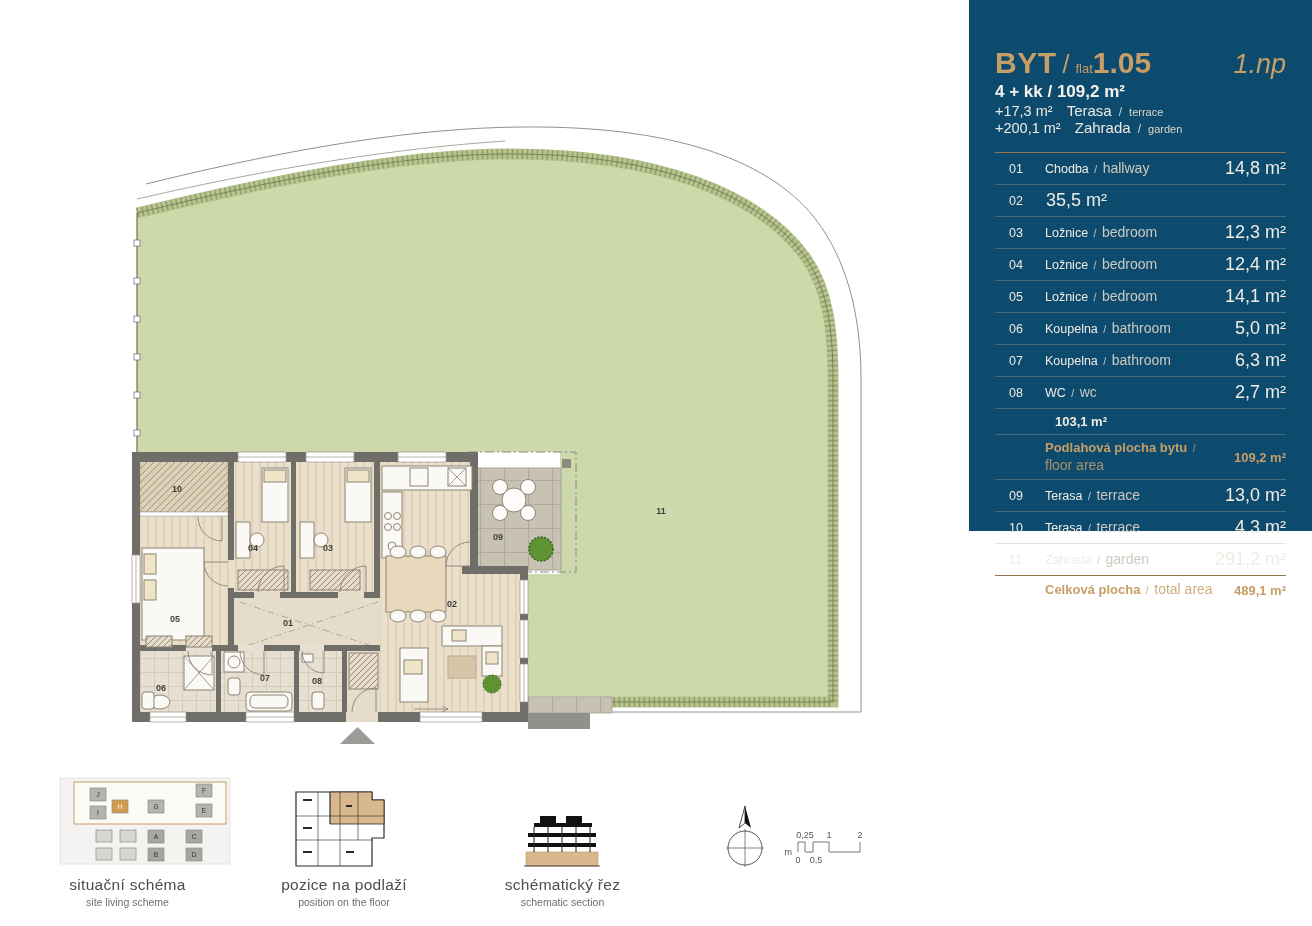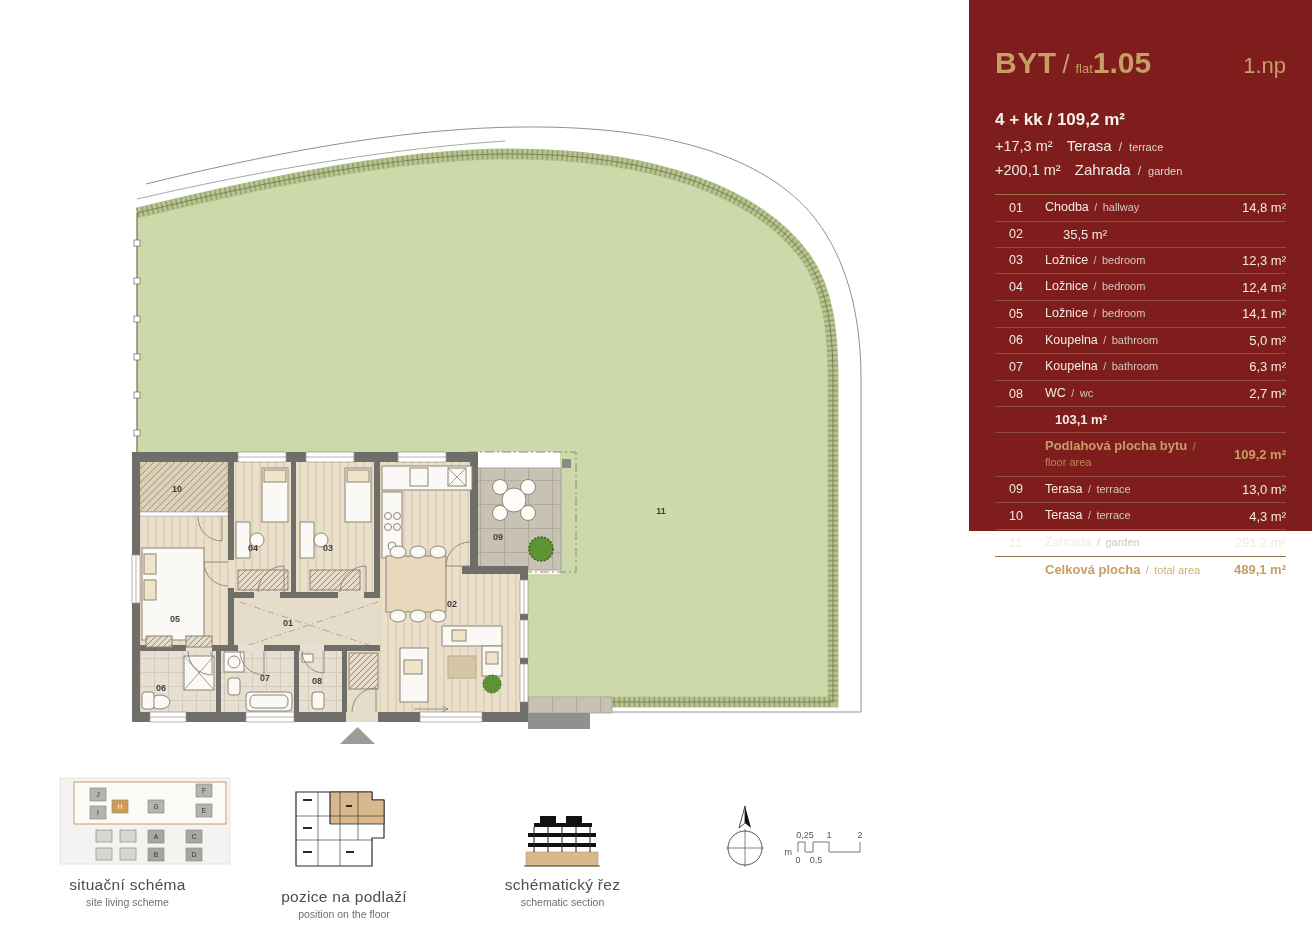--- a/index.html
+++ b/index.html
@@ -3,42 +3,42 @@
 <meta charset="utf-8">
 <style>
   html,body{margin:0;padding:0;}
   body{width:1312px;height:926px;position:relative;background:#fff;
        font-family:"Liberation Sans",sans-serif;overflow:hidden;}
   svg{font-family:"Liberation Sans",sans-serif;}
   .plan-svg{position:absolute;left:0;top:0;}
 
   
   .panel{position:absolute;left:969px;top:0;width:343px;height:531px;
-         background:#7f1d1d;color:#f3f0ea;box-sizing:border-box;
+         background:#0c4a6e;color:#f3f0ea;box-sizing:border-box;
          padding:46px 26px 14px 26px;}
   .title-row{display:flex;align-items:baseline;white-space:nowrap;}
   .t-main{font-size:30px;font-weight:bold;color:#c79e66;letter-spacing:.5px;}
   .t-sep{font-size:25px;font-weight:300;color:#c79e66;margin:0 6px;}
   .t-sub{font-size:13px;color:#c79e66;}
   .t-num{font-size:30px;font-weight:bold;color:#c79e66;}
-  .t-floor{margin-left:auto;font-size:22px;color:#c79e66;}
-  .disposition{margin-top:30px;font-size:17px;font-weight:bold;color:#f4f1ea;}
-  .extra{margin-top:7px;font-size:14.5px;color:#eeeae2;}
+  .t-floor{margin-left:auto;font-size:27px;color:#c79e66;font-style:italic;}
+  .disposition{margin-top:2px;font-size:17px;font-weight:bold;color:#f4f1ea;}
+  .extra{font-size:14.5px;color:#eeeae2;}
   .extra .ex-cz{font-size:15px;margin-left:10px;}
   .extra .ex-sep{font-size:12px;color:#ddd7cd;margin:0 3px;}
   .extra .ex-en{font-size:11px;color:#ddd7cd;}
   .table{margin-top:16px;}
   .row{display:flex;align-items:center;border-top:1px solid rgba(185,170,148,.32);
        padding:5px 0 5px 14px;min-height:14px;}
   .row.g-line{border-top:1px solid #96744a;}
   .num{width:36px;font-size:12.5px;color:#f0ece4;flex:none;}
   .name{flex:1;font-size:12.5px;color:#f0ece4;line-height:1.25;padding-right:6px;}
   .name .rsep{font-size:10.5px;color:#cfc9bf;margin:0 2px;}
-  .name .en{font-size:11px;color:#cfc9bf;}
-  .area{flex:none;font-size:13px;color:#f0ece4;text-align:right;min-width:62px;}
+  .name .en{font-size:14px;color:#cfc9bf;}
+  .area{flex:none;font-size:18px;color:#f0ece4;text-align:right;min-width:62px;}
   .row.bold .name .cz,.row.bold .area{font-weight:bold;font-size:13px;}
   .row.gold .name .cz,.row.gold .area{font-weight:bold;font-size:13px;color:#c79e66;}
   .row.gold .name .rsep,.row.gold .name .en{color:#c79e66;opacity:.85;}
   .row.tall .name .en{display:block;}
 
   
   .cap{position:absolute;top:876px;text-align:center;color:#4d4d4d;}
   .cap-t{font-size:15.5px;letter-spacing:.3px;}
   .cap-s{font-size:10.5px;color:#6e6e6e;margin-top:2px;}
 </style>
@@ -331,21 +331,21 @@
     <text x="798" y="863" text-anchor="middle">0</text>
     <text x="816" y="863" text-anchor="middle">0,5</text>
     <text x="792" y="855" text-anchor="end">m</text>
   </g>
 </svg>
 
 <div class="cap" style="left:45px;width:165px;">
   <div class="cap-t">situační schéma</div>
   <div class="cap-s">site living scheme</div>
 </div>
-<div class="cap" style="left:270px;width:148px;margin-top:12px;">
+<div class="cap" style="left:270px;width:148px;">
   <div class="cap-t">pozice na podlaží</div>
   <div class="cap-s">position on the floor</div>
 </div>
 <div class="cap" style="left:495px;width:135px;">
   <div class="cap-t">schématický řez</div>
   <div class="cap-s">schematic section</div>
 </div>
 
 <div class="panel">
   <div class="title-row">

